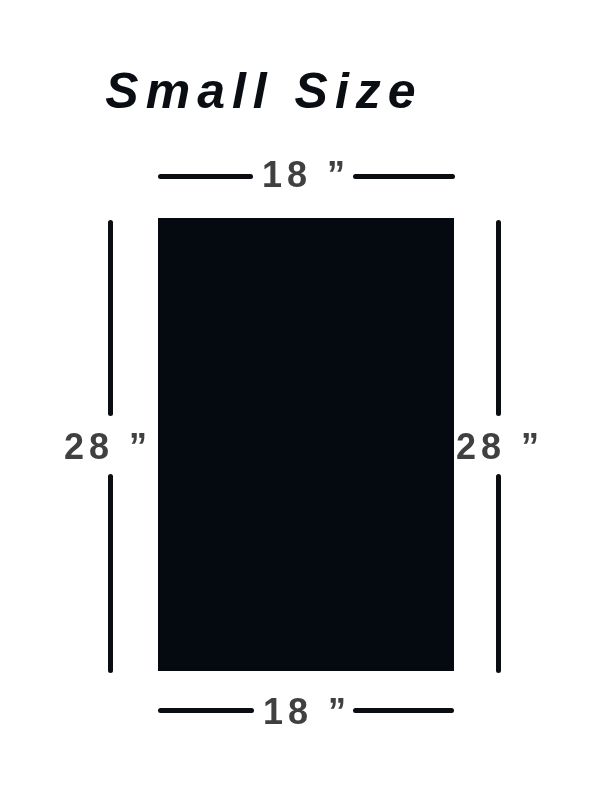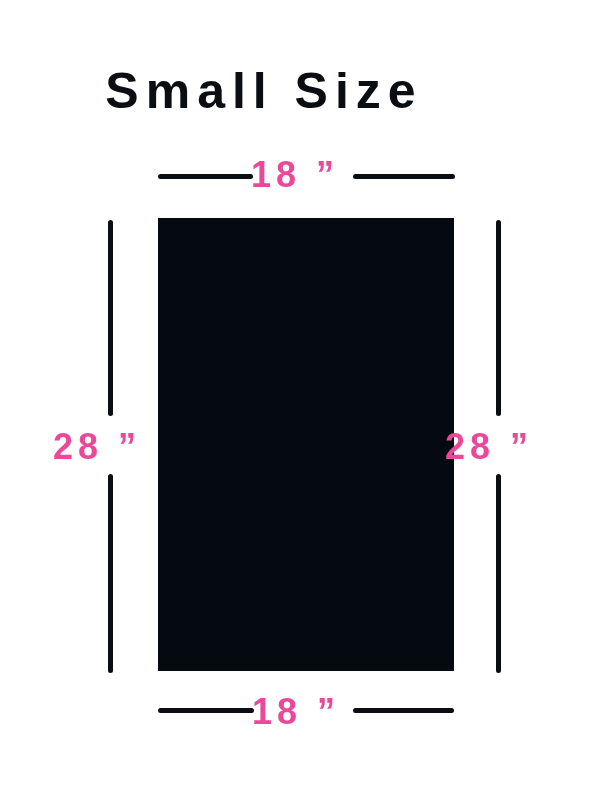--- a/index.html
+++ b/index.html
@@ -20,29 +20,31 @@
     top: 66px;
     left: 0;
     width: 528px;
     text-align: center;
     font-size: 50px;
     font-weight: bold;
     line-height: 50px;
     letter-spacing: 7px;
     color: #0a0e13;
     white-space: nowrap;
+    font-style: italic;
   }
   .dim-label {
     position: absolute;
     width: 110px;
+    text-align: center;
     font-size: 36px;
     font-weight: bold;
     line-height: 36px;
     letter-spacing: 5px;
-    color: #ec4899;
+    color: #404040;
     white-space: nowrap;
   }
   .dim-line-h {
     position: absolute;
     height: 5px;
     background: #0a0e13;
     border-radius: 2.5px;
   }
   .dim-line-v {
     position: absolute;

